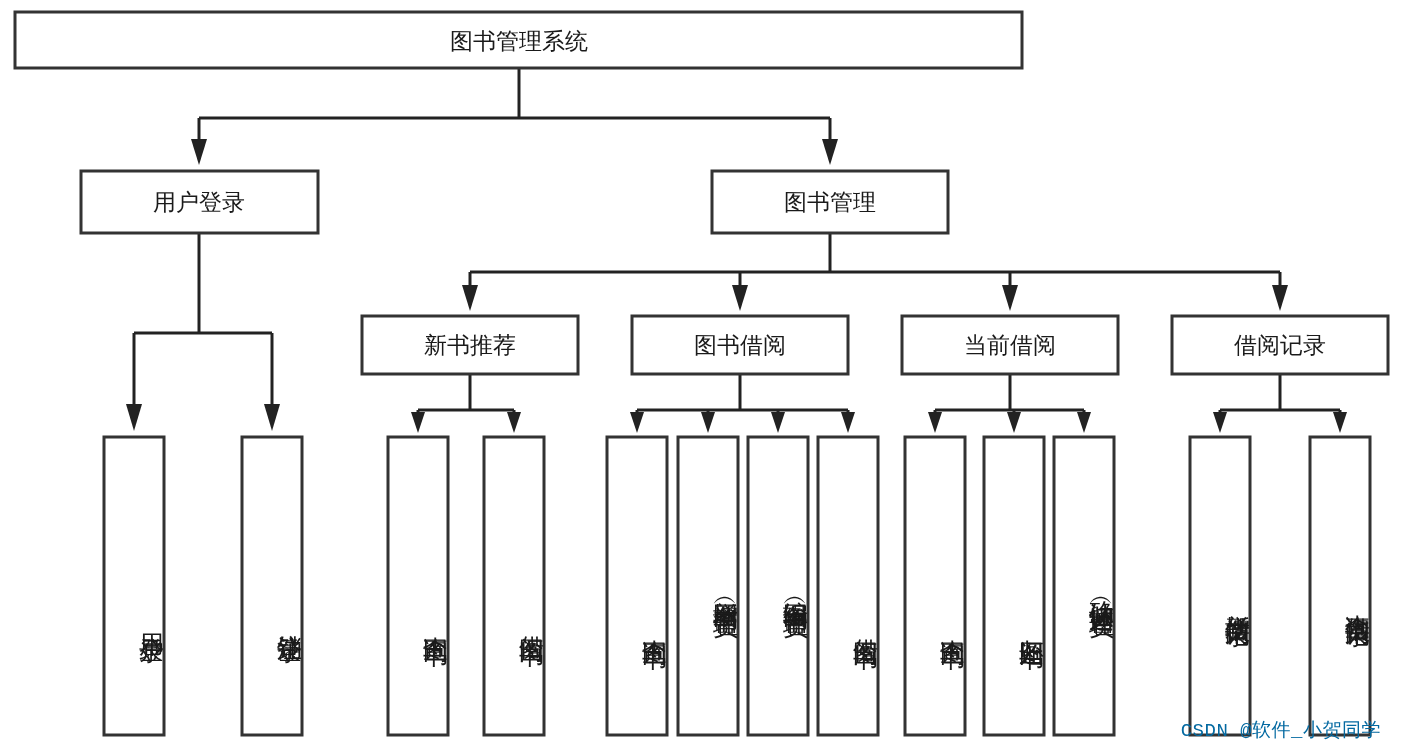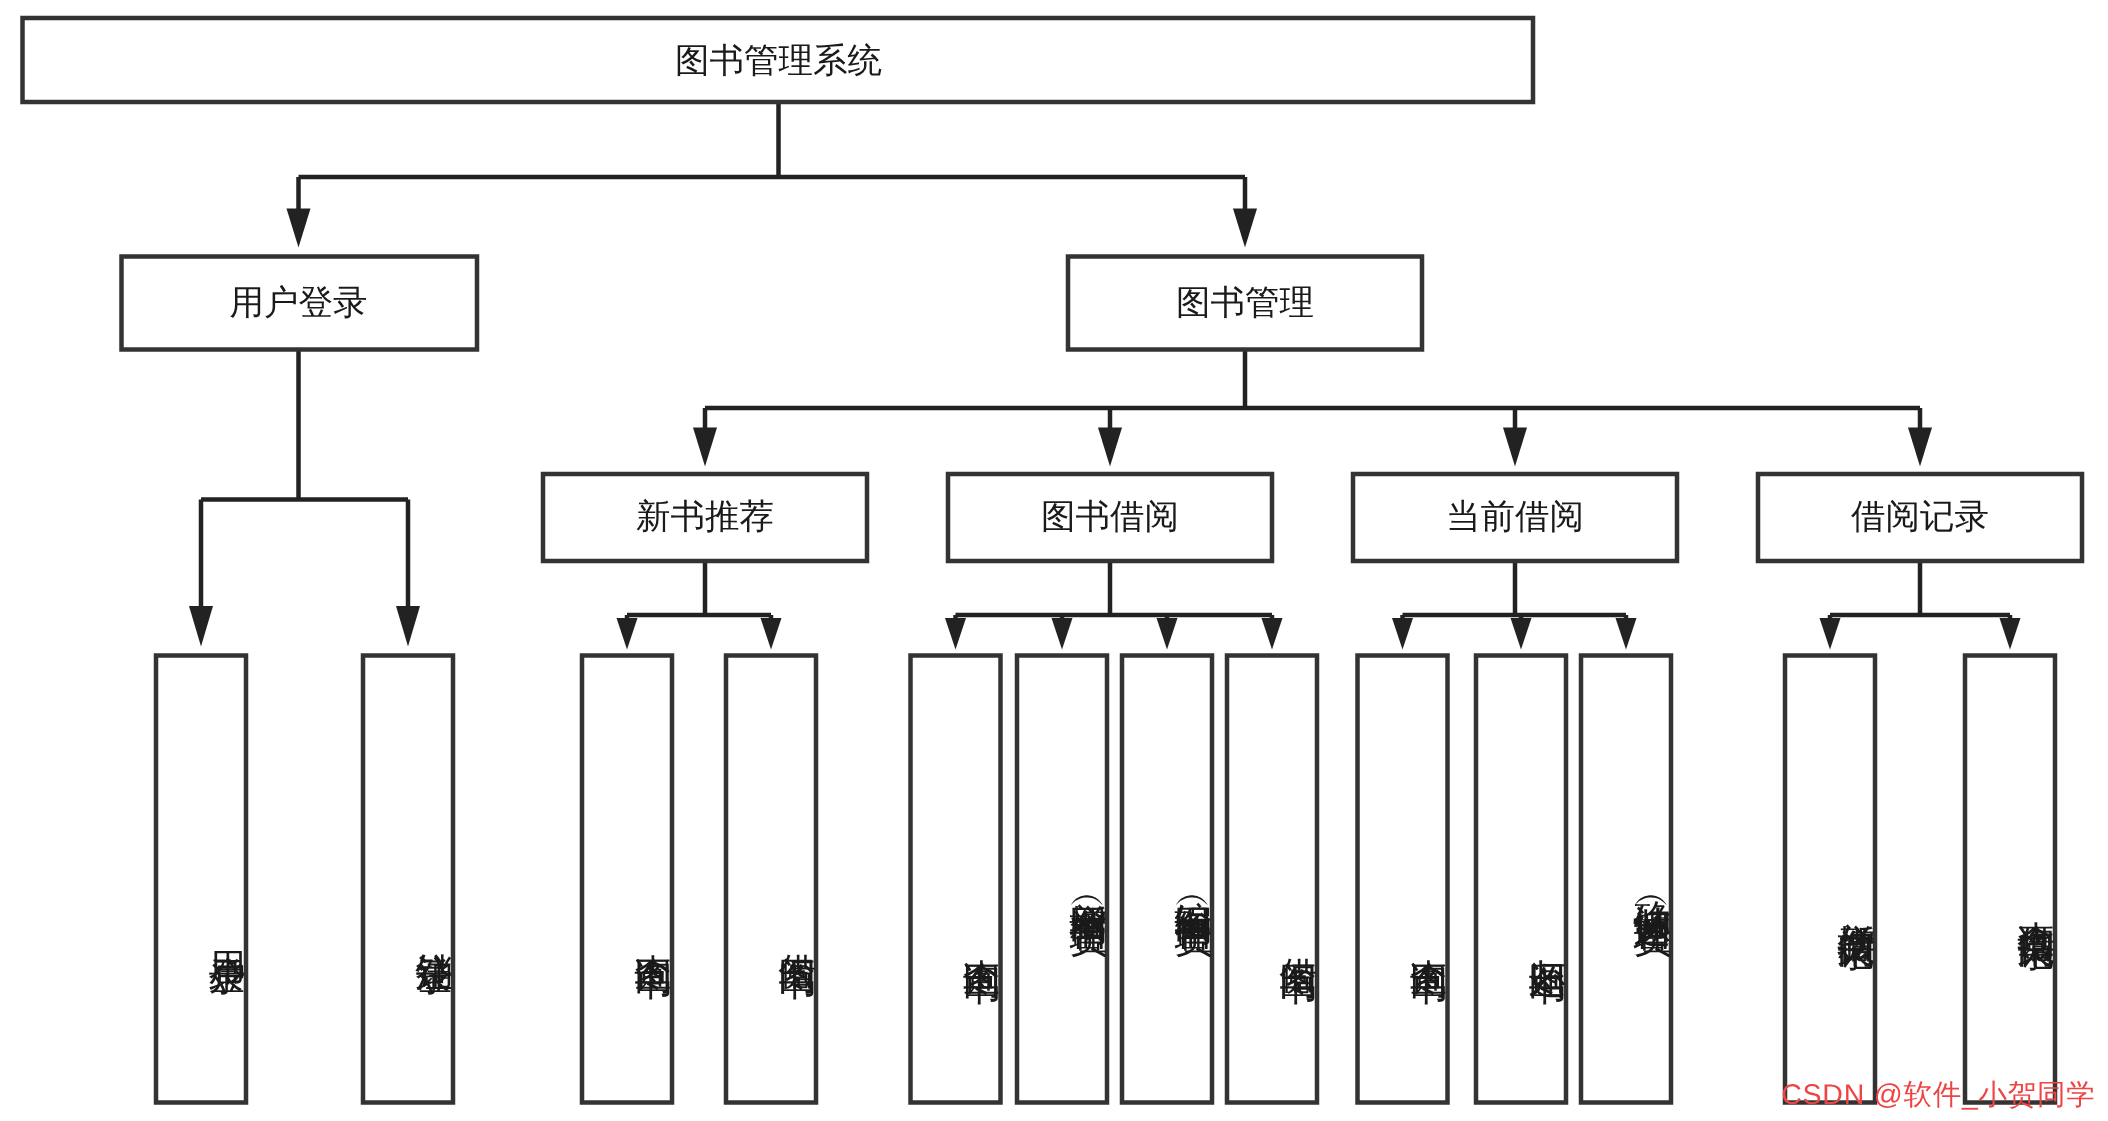--- a/index.html
+++ b/index.html
@@ -59,25 +59,25 @@
     color: #1a1a1a;
     letter-spacing: 2px;
     text-align: center;
     display: flex;
     align-items: flex-start;
     justify-content: center;
     pointer-events: none;
   }
   .watermark {
     position: absolute;
-    right: 8px;
+    right: 24px;
     bottom: 4px;
-    font-family: Liberation Sans, sans-serif;
+    font-family: Liberation Mono, monospace;
     font-size: 19px;
-    color: #ef4444;
+    color: #0369a1;
     white-space: nowrap;
     letter-spacing: 0.5px;
   }
 </style>
 </head>
 <body>
 
 <div id="diagram-root">
 
   <svg id="flow" viewBox="0 0 1405 747">

